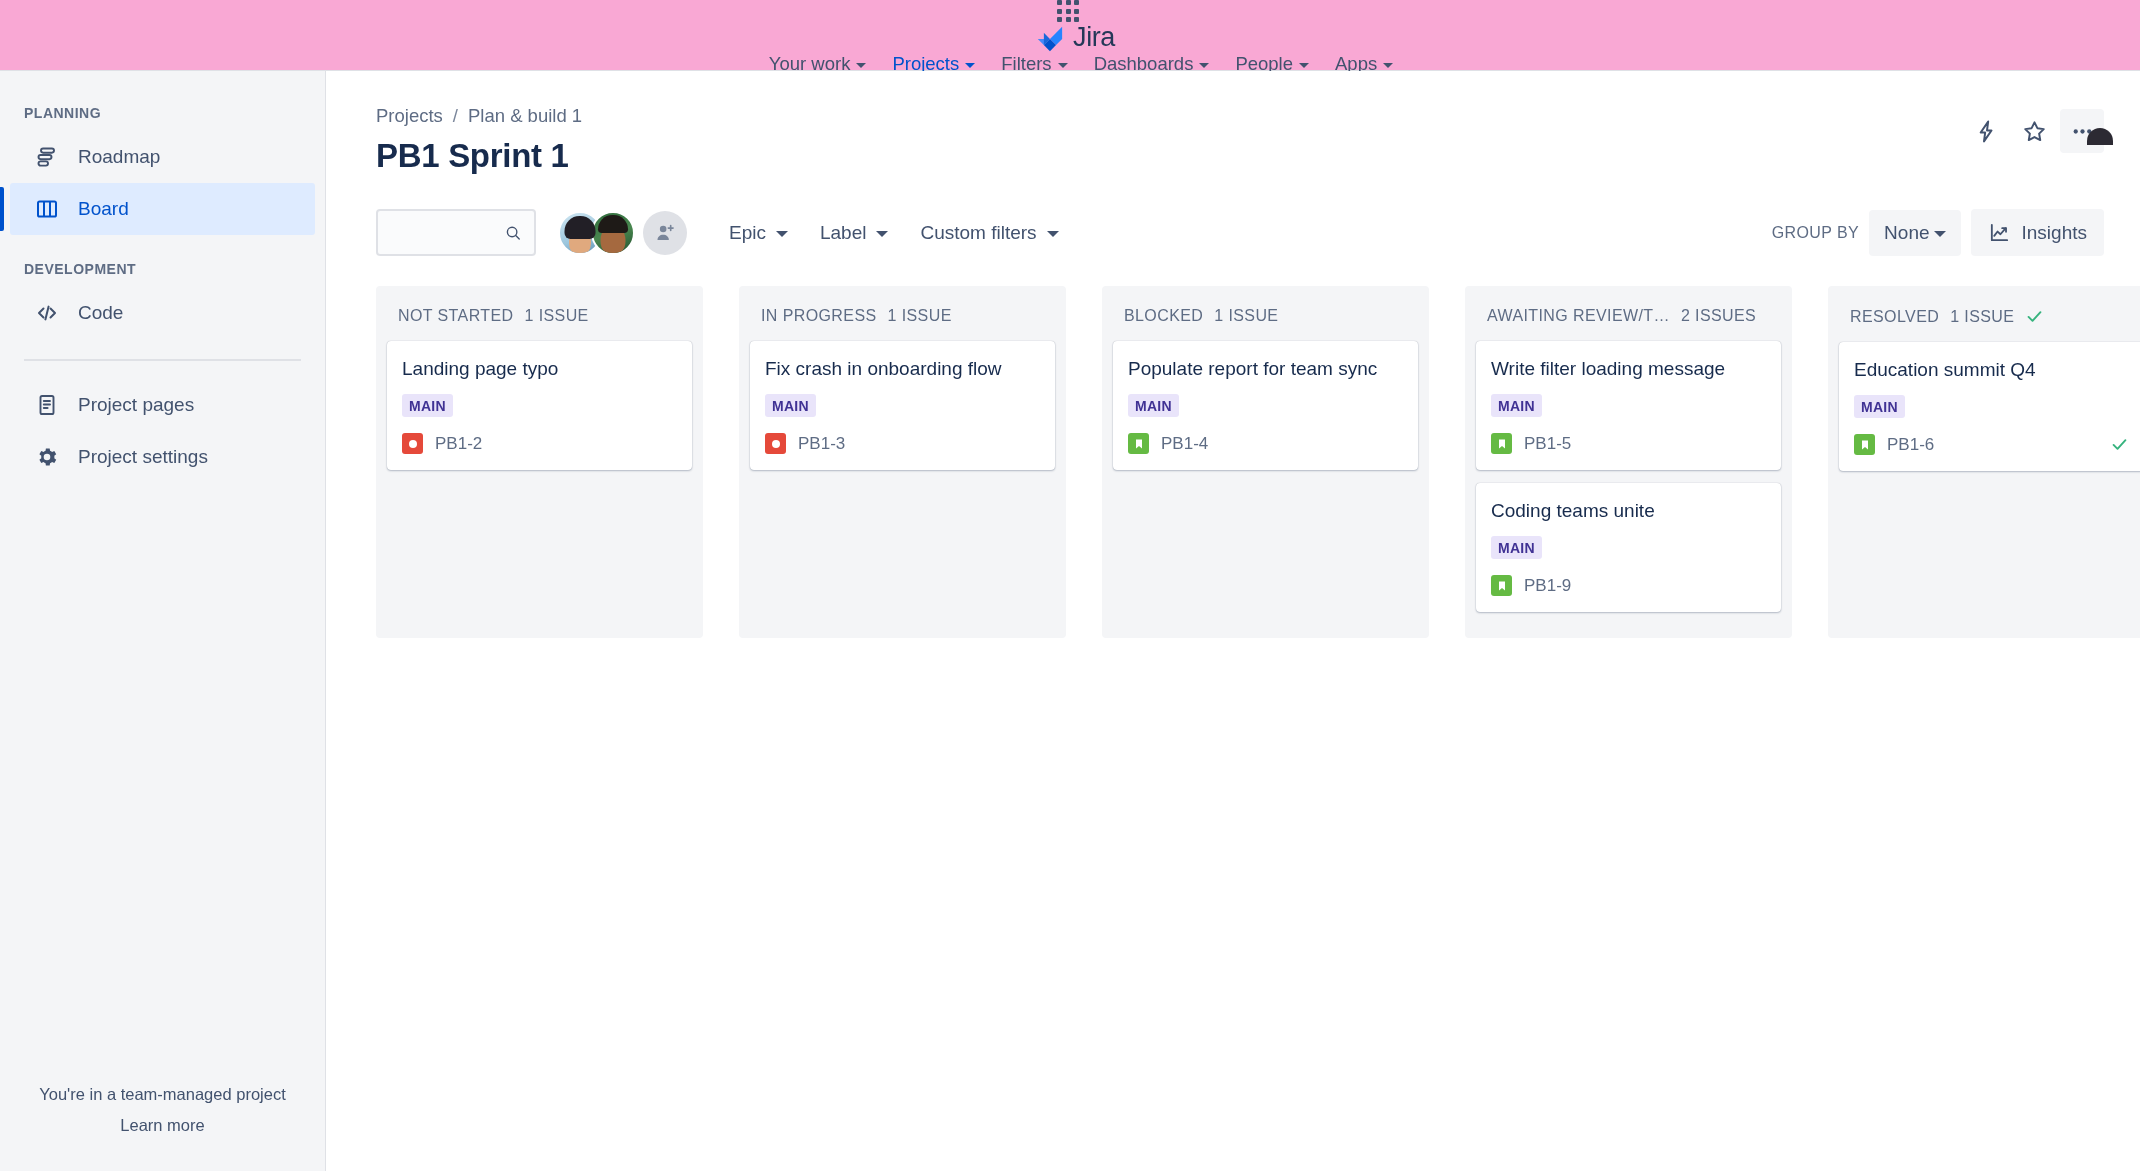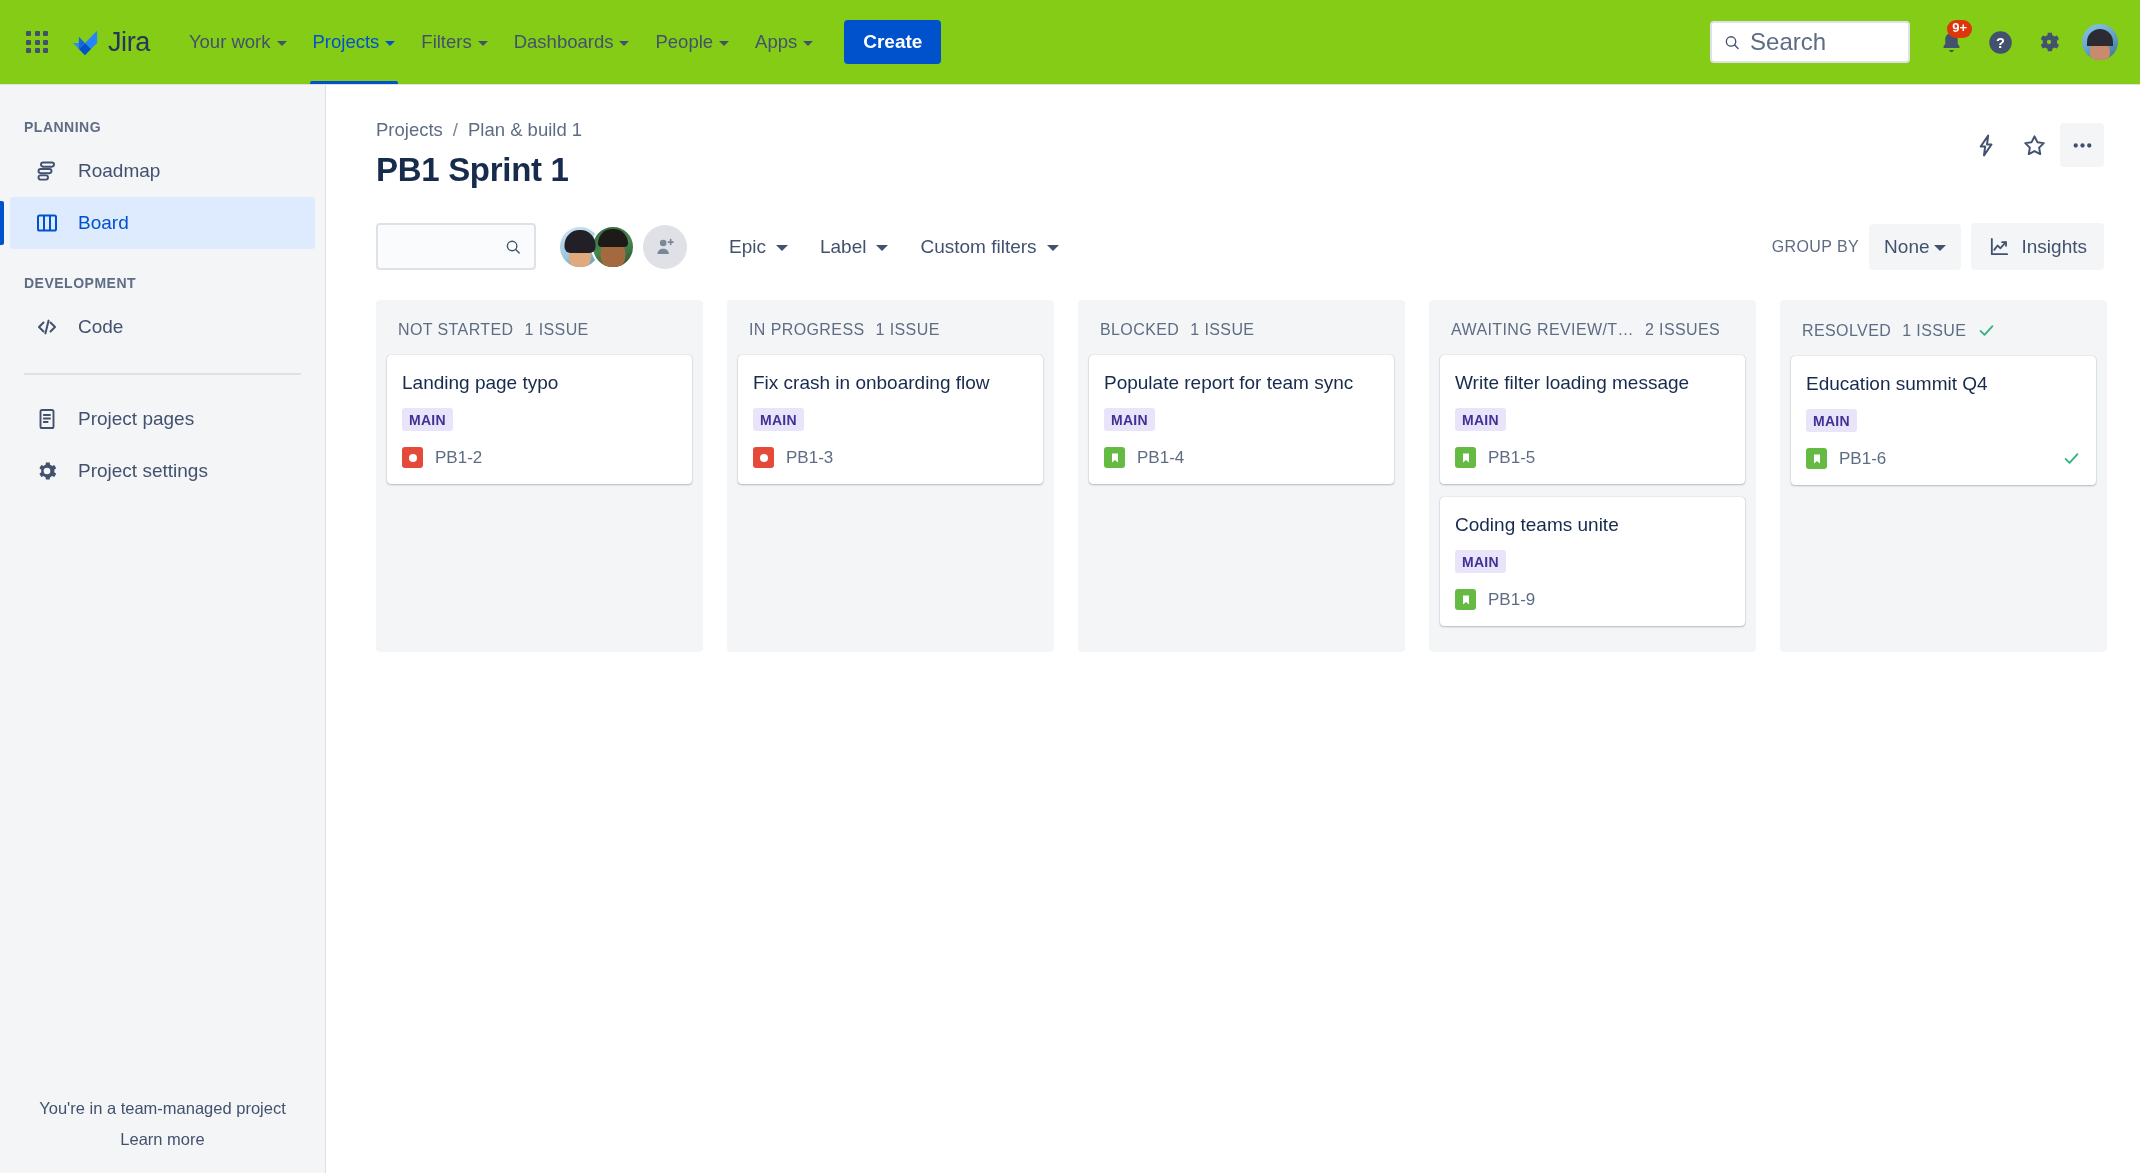--- a/index.html
+++ b/index.html
@@ -6,26 +6,27 @@
   html, body {
     width: 2140px; height: 1173px;
     font-family: "Liberation Sans", sans-serif;
     background: #ffffff;
     color: #172B4D;
     overflow: hidden;
   }
 
   
   .topnav {
-    height: 85px;
+    height: 71px;
     display: flex; align-items: center;
     padding: 0 22px 0 18px;
     border-bottom: 1px solid #DFE1E6;
-    background: #84cc16;
+    background: #f9a8d4;
     position: relative;
+    flex-direction: column;
   }
   .appswitcher {
     width: 38px; height: 38px;
     display: flex; align-items: center; justify-content: center;
     border-radius: 4px; cursor: pointer;
   }
   .dots-grid { display: grid; grid-template-columns: repeat(3, 5px); grid-gap: 3.5px; }
   .dots-grid i { width: 5px; height: 5px; background: #42526E; border-radius: 1px; display: block; }
 
   .brand { display: flex; align-items: center; gap: 9px; margin-left: 13px; cursor: pointer; }
@@ -207,21 +208,21 @@
     cursor: pointer; font-family: inherit;
   }
   .insights-btn {
     display: flex; align-items: center; gap: 11px;
     background: #F4F5F7; border: none; border-radius: 4px;
     padding: 12px 17px; font-size: 19px; font-weight: 500; color: #42526E;
     cursor: pointer; font-family: inherit;
   }
 
   
-  .board { display: flex; gap: 24px; margin-top: 30px; align-items: flex-start; }
+  .board { display: flex; gap: 36px; margin-top: 30px; align-items: flex-start; }
   .column {
     width: 327px; flex: 0 0 327px;
     background: #F4F5F7; border-radius: 4px;
     padding: 12px 11px 11px;
     min-height: 352px;
     display: flex; flex-direction: column;
   }
   .col-head {
     display: flex; align-items: center; gap: 11px;
     padding: 9px 11px 16px;

